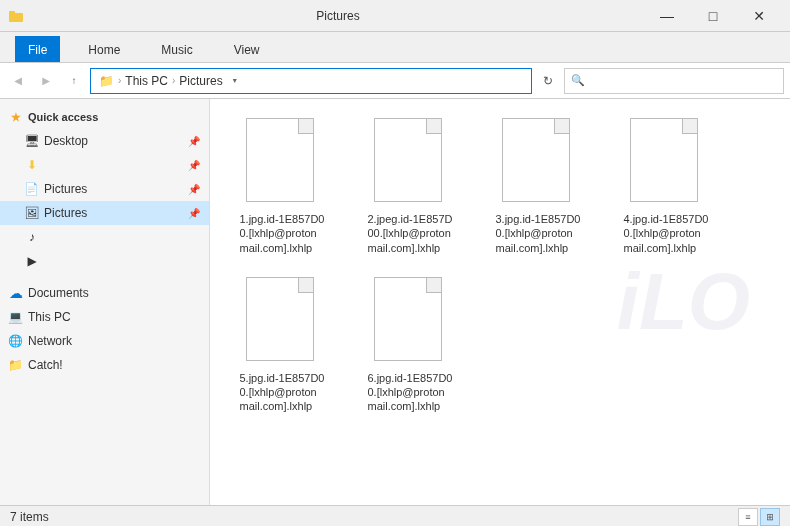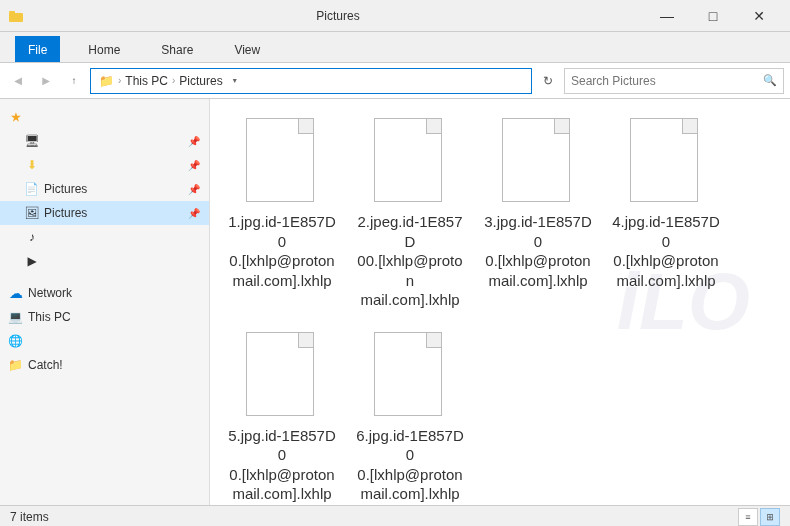--- a/index.html
+++ b/index.html
@@ -166,21 +166,21 @@
     .file-icon-page::before {
       content: '';
       position: absolute;
       top: 0; right: 0;
       width: 14px; height: 14px;
       background: #f0f0f0;
       border-left: 1.5px solid #bbb;
       border-bottom: 1.5px solid #bbb;
     }
     .file-name {
-      font-size: 15px; color: #333; text-align: center; word-break: break-all; line-height: 1.3;
+      font-size: 11px; color: #333; text-align: left; word-break: break-all; line-height: 1.3;
     }
 
     
     .status-bar {
       height: 22px;
       background: #f0f0f0;
       border-top: 1px solid #ccc;
       display: flex;
       align-items: center;
       padding: 0 10px;
@@ -212,54 +212,55 @@
     <button class="title-bar-btn">—</button>
     <button class="title-bar-btn">□</button>
     <button class="title-bar-btn close">✕</button>
   </div>
 </div>
 
 <div class="ribbon">
   <div class="ribbon-tabs">
     <div class="ribbon-tab active">File</div>
     <div class="ribbon-tab">Home</div>
-    <div class="ribbon-tab">Share</div>
+    <div class="ribbon-tab">Music</div>
     <div class="ribbon-tab">View</div>
   </div>
 </div>
 
 <div class="address-bar">
   <button class="nav-btn disabled">◀</button>
   <button class="nav-btn disabled">▶</button>
   <button class="nav-btn">↑</button>
   <div class="address-path">
     <span class="path-part">📁</span>
     <span class="path-sep">›</span>
     <span class="path-part">This PC</span>
     <span class="path-sep">›</span>
     <span class="path-part">Pictures</span>
     <span class="path-arrow">▾</span>
   </div>
   <button class="address-refresh">↻</button>
   <div class="search-box">
-    <input type="text" placeholder="Search Pictures" style="">
     <span class="search-icon-btn">🔍</span>
   </div>
 </div>
 
 <div class="main-layout">
 
   <div class="sidebar">
 
     <div class="sidebar-section">
       <div class="sidebar-item header">
         <span class="sidebar-icon icon-quickaccess">★</span>
+        <span class="sidebar-label">Quick access</span>
       </div>
       <div class="sidebar-item" style="padding-left:24px">
         <span class="sidebar-icon" style="font-size:12px">🖥</span>
+        <span class="sidebar-label">Desktop</span>
         <span class="sidebar-pin">📌</span>
       </div>
       <div class="sidebar-item" style="padding-left:24px">
         <span class="sidebar-icon icon-downloads" style="font-size:12px">⬇</span>
         <span class="sidebar-pin">📌</span>
       </div>
       <div class="sidebar-item" style="padding-left:24px">
         <span class="sidebar-icon" style="font-size:12px">📄</span>
         <span class="sidebar-label">Pictures</span>
         <span class="sidebar-pin">📌</span>
@@ -273,28 +274,29 @@
         <span class="sidebar-icon" style="font-size:12px">♪</span>
       </div>
       <div class="sidebar-item" style="padding-left:24px">
         <span class="sidebar-icon" style="font-size:12px">▶</span>
       </div>
     </div>
 
     <div class="sidebar-section" style="margin-top:8px">
       <div class="sidebar-item">
         <span class="sidebar-icon icon-onedrive" style="font-size:14px">☁</span>
-        <span class="sidebar-label">Network</span>
+        <span class="sidebar-label">Documents</span>
       </div>
       <div class="sidebar-item">
         <span class="sidebar-icon" style="font-size:12px">💻</span>
         <span class="sidebar-label">This PC</span>
       </div>
       <div class="sidebar-item">
         <span class="sidebar-icon" style="font-size:12px">🌐</span>
+        <span class="sidebar-label">Network</span>
       </div>
       <div class="sidebar-item">
         <span class="sidebar-icon" style="font-size:12px">📁</span>
         <span class="sidebar-label">Catch!</span>
       </div>
     </div>
   </div>
 
   <div class="content-area">
     <div class="watermark">iLO</div>

